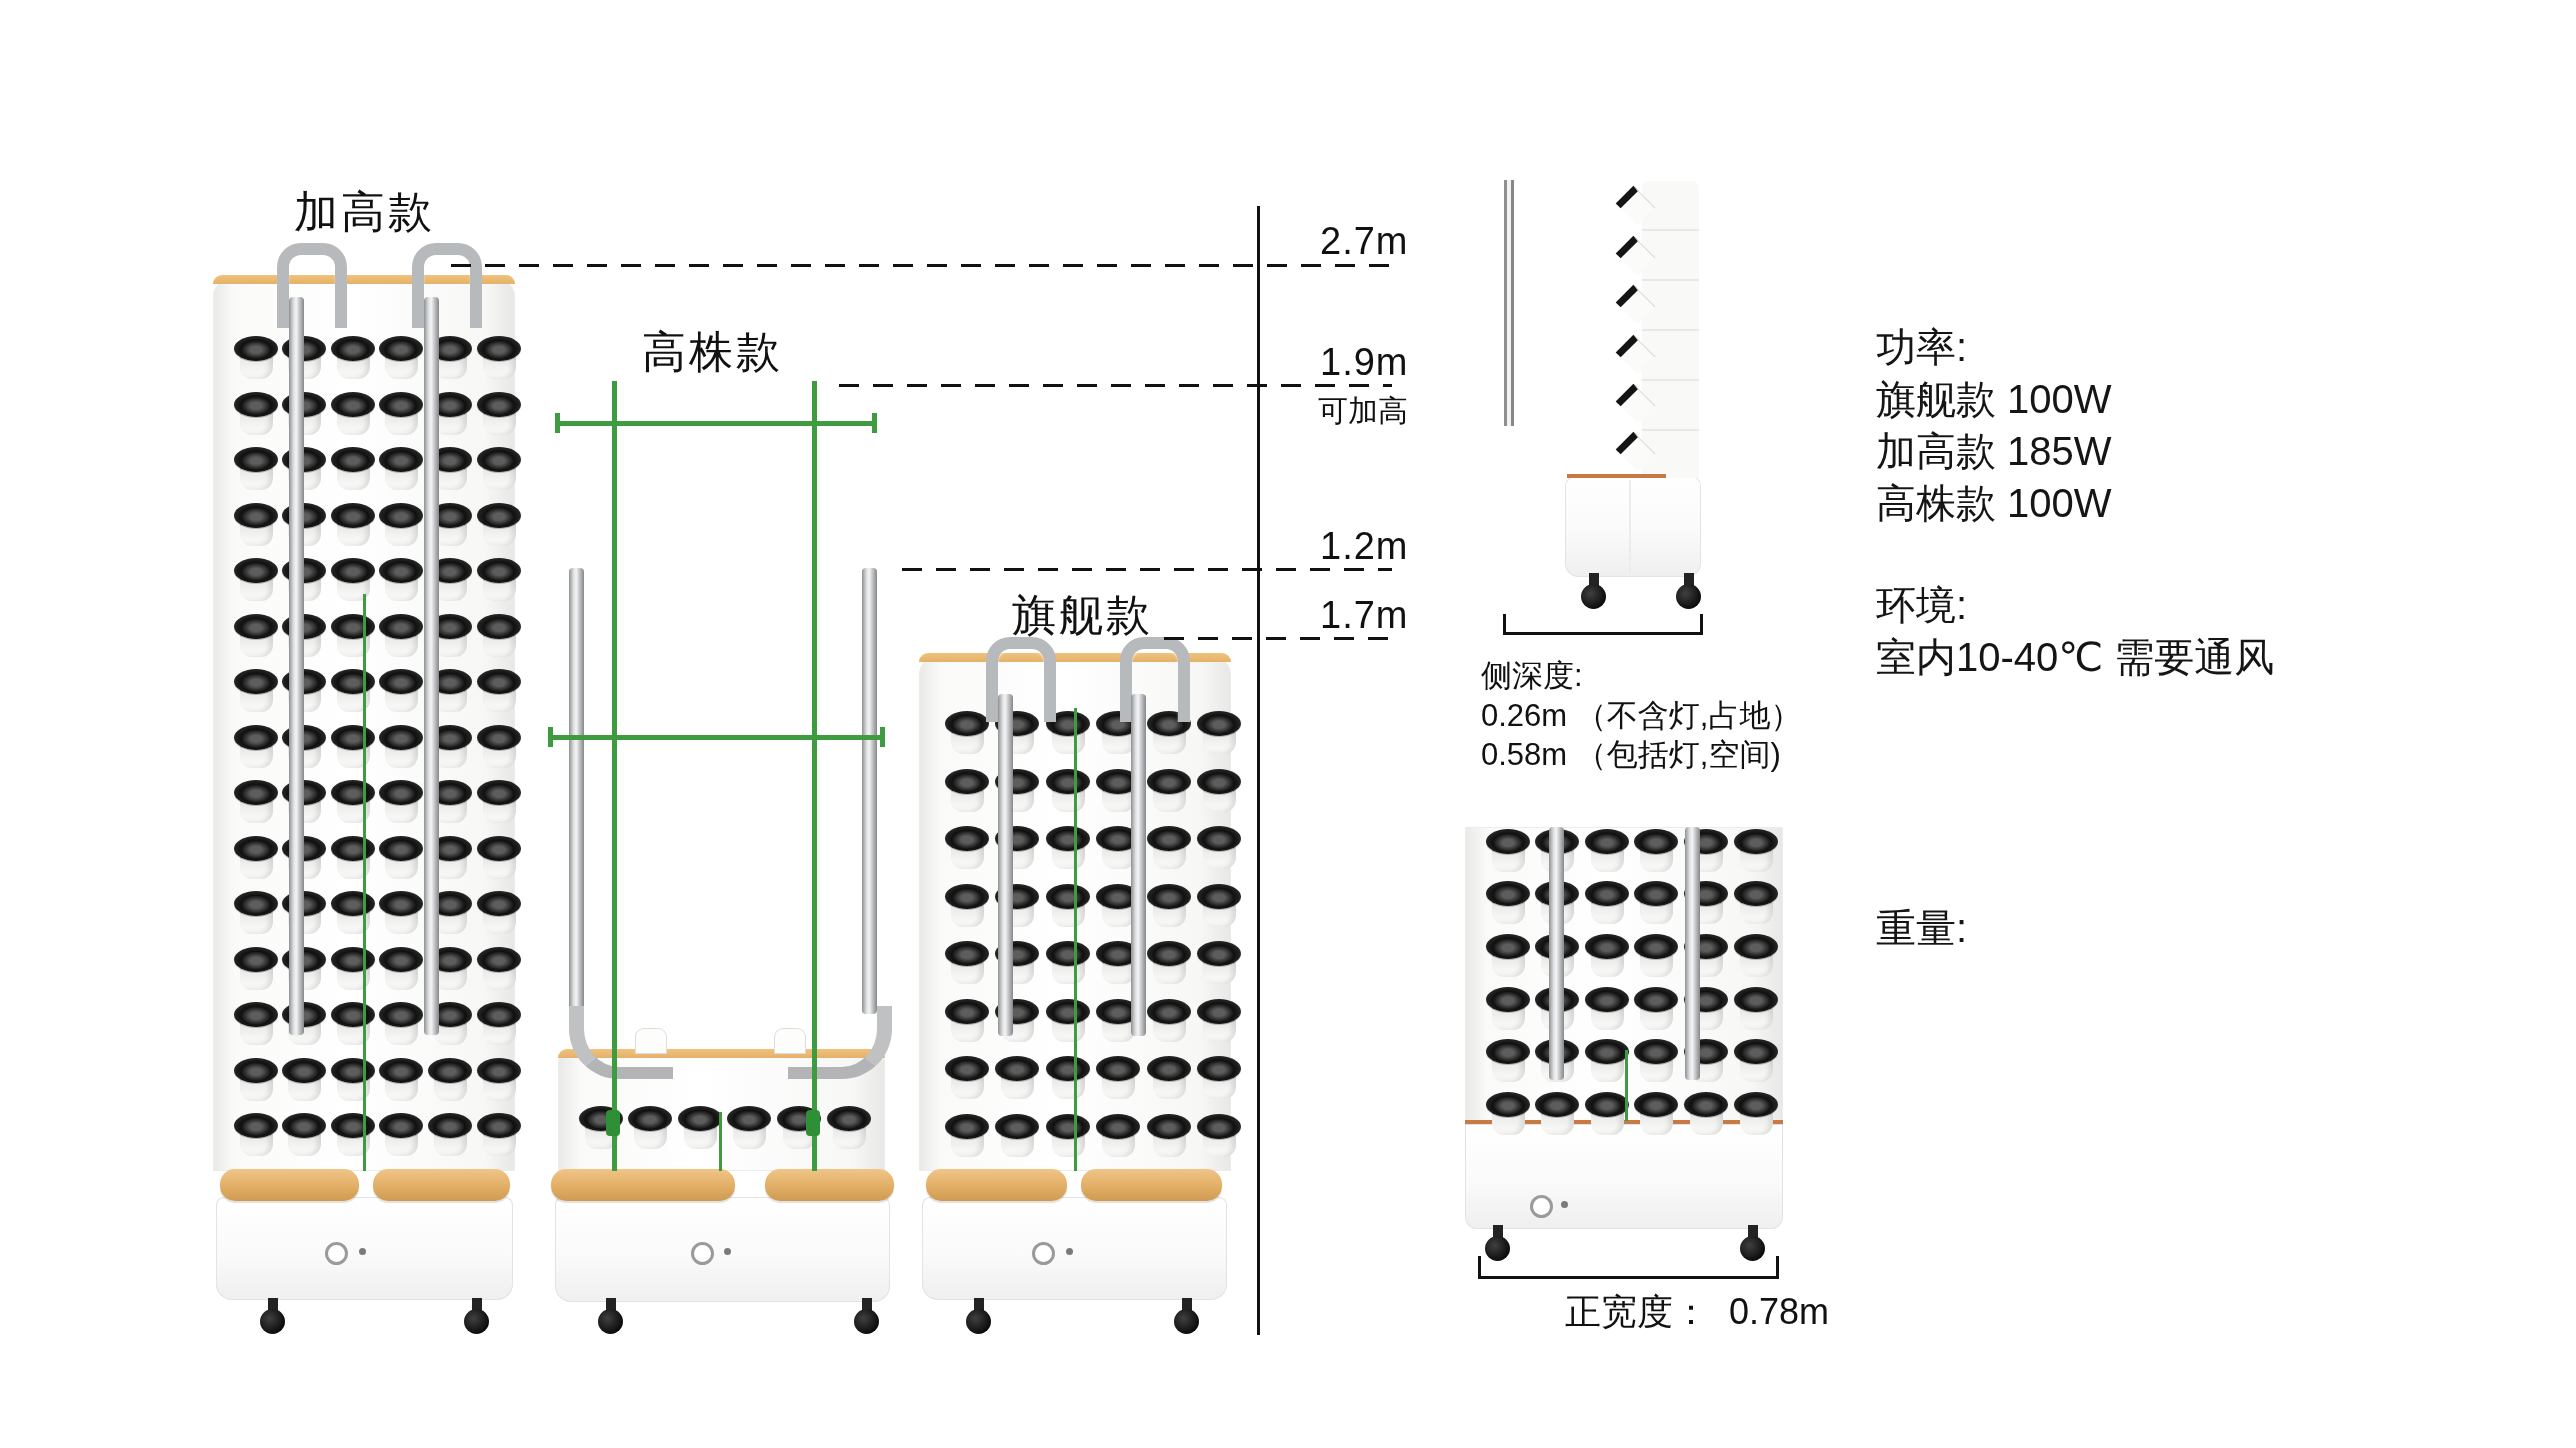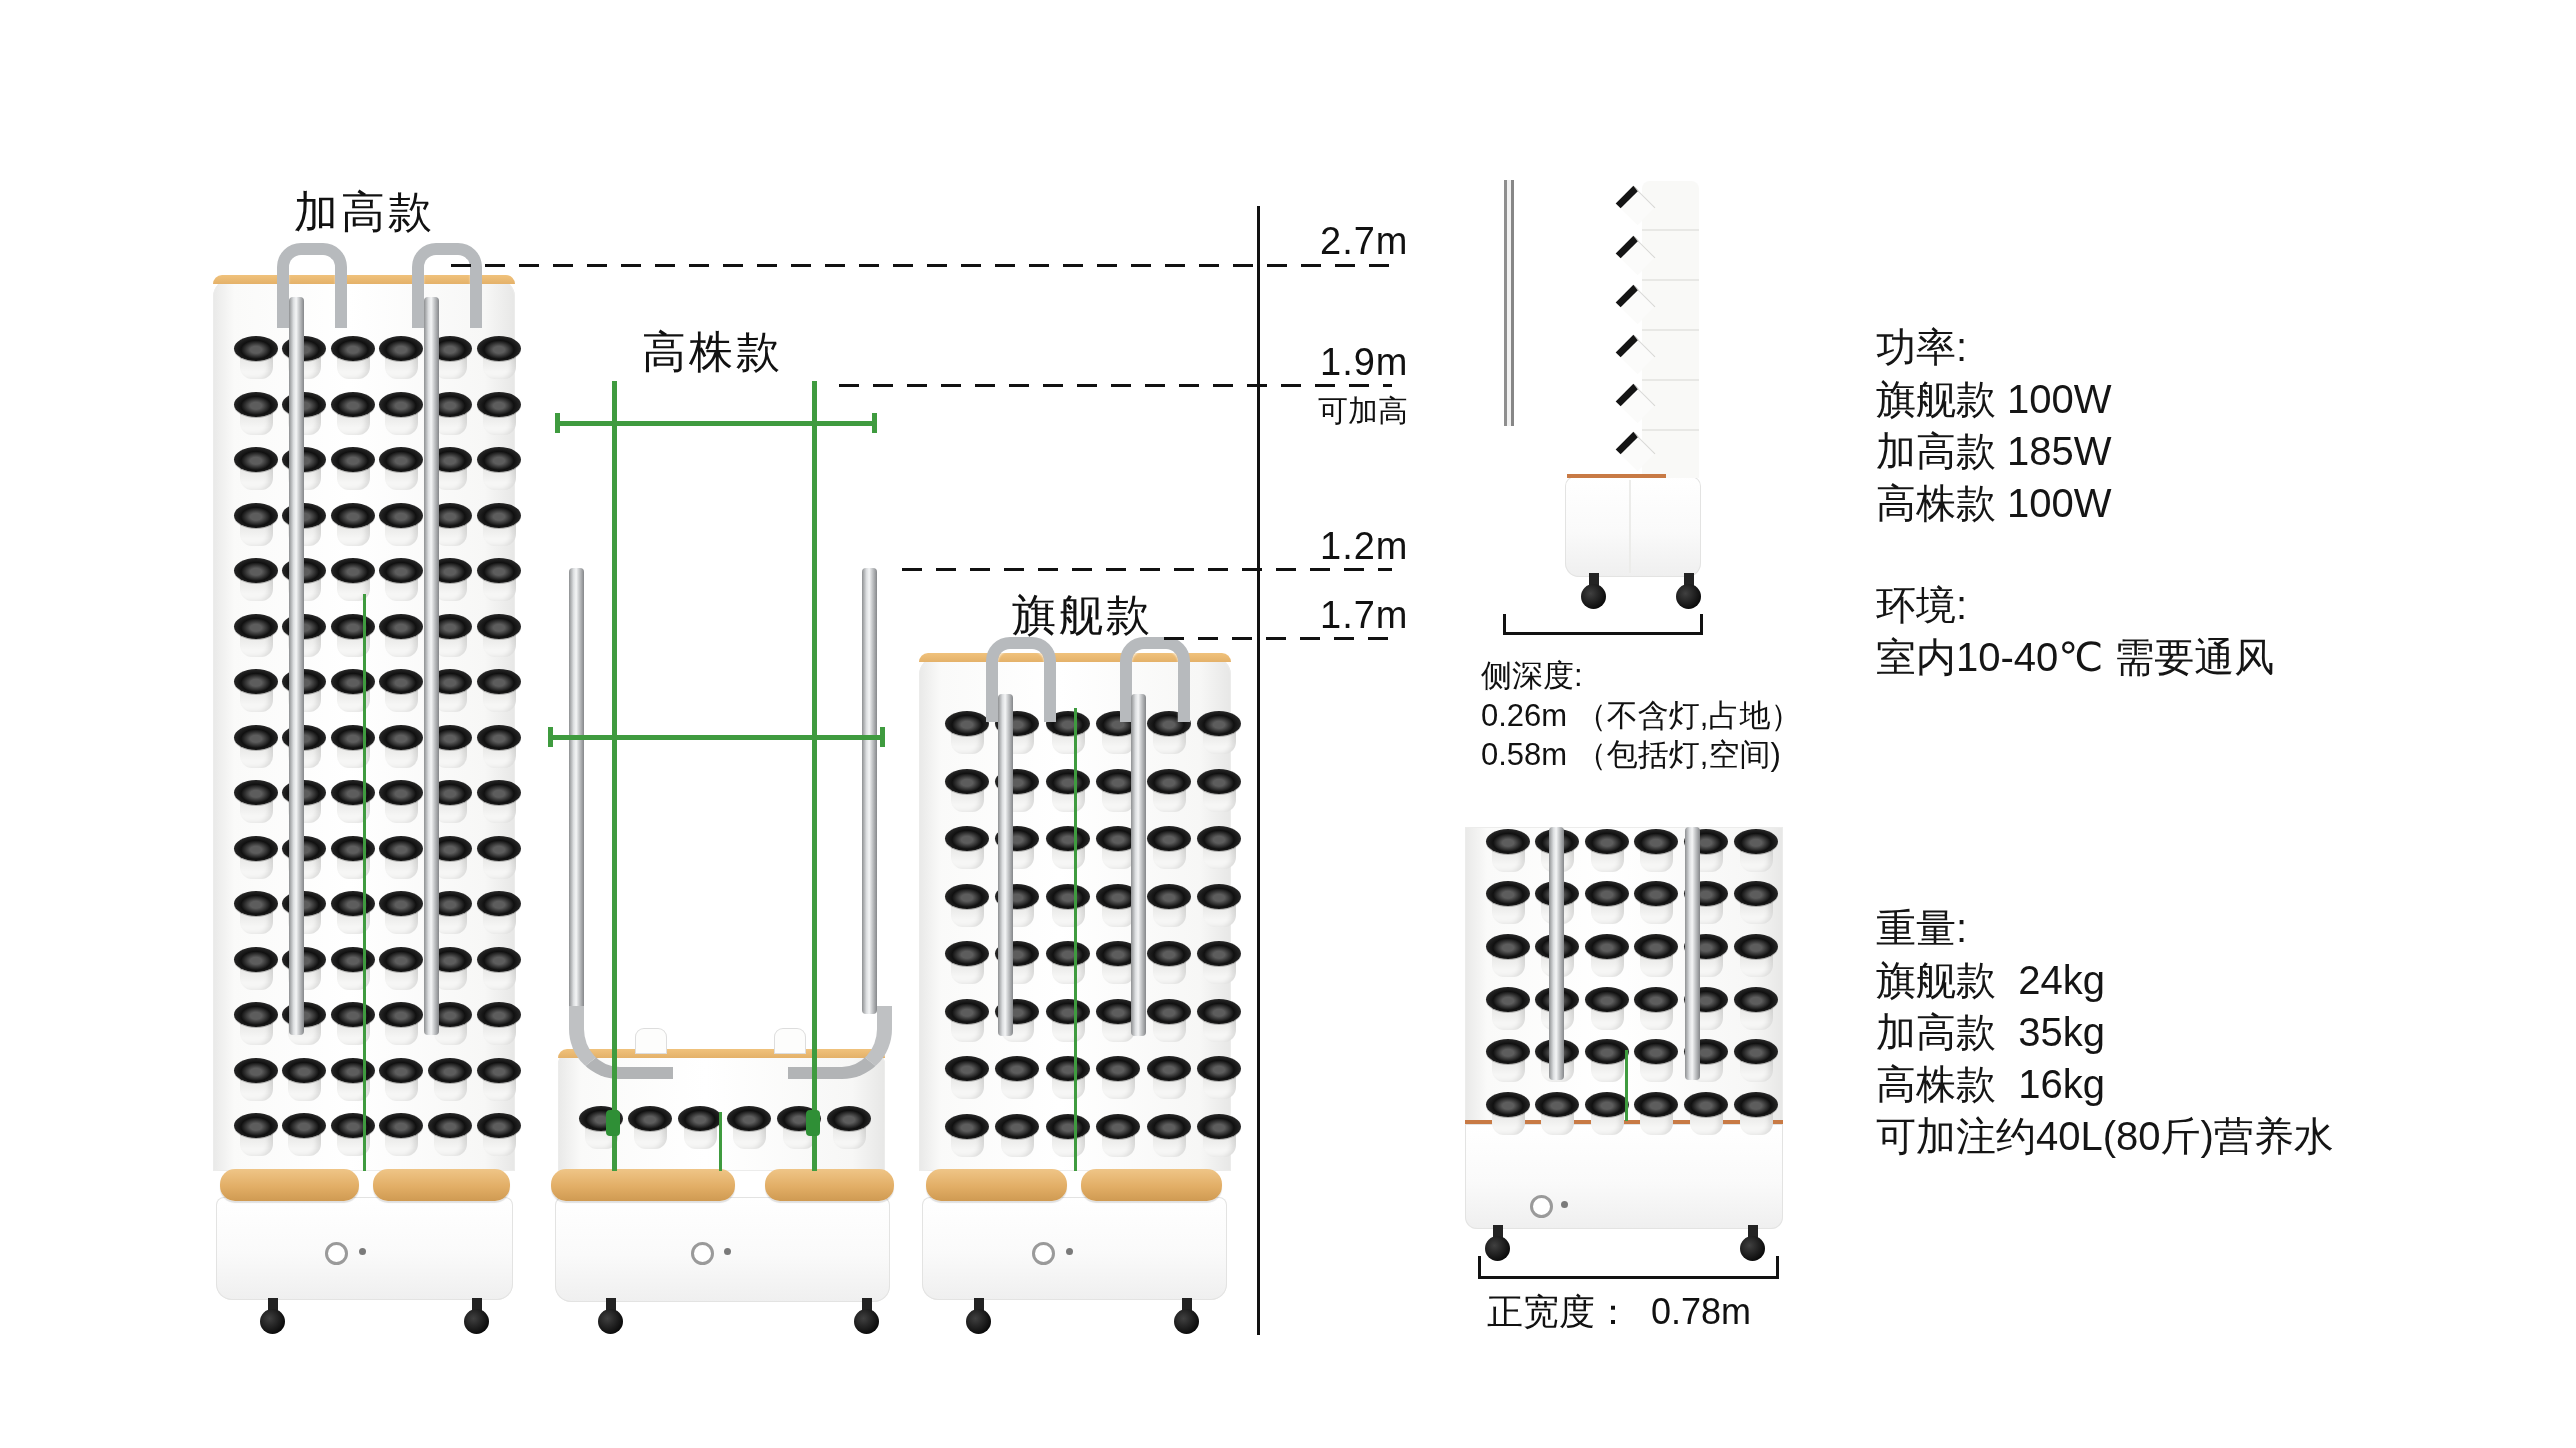--- a/index.html
+++ b/index.html
@@ -930,43 +930,37 @@
     <div class="pole" style="left:1685px;top:827px;height:253px;"></div>
     <div class="gline" style="left:1625px;top:1050px;height:71px;"></div>
     <div class="copper" style="left:1465px;top:1120px;width:177px;"></div>
     <div class="copper" style="left:1669px;top:1120px;width:114px;"></div>
     <div class="base" style="left:1465px;top:1124px;width:318px;height:105px;border-radius:0 0 12px 12px;"></div>
     <div class="pwr" style="left:1530px;top:1195px;"></div>
     <div class="led" style="left:1561px;top:1201px;"></div>
     <div class="caster" style="left:1485px;top:1225px;"></div>
     <div class="caster" style="left:1740px;top:1225px;"></div>
     <div class="bracket" style="left:1478px;top:1256px;width:295px;height:20px;"></div>
-    <div class="fw-label" style="left:1487px;top:1288px;">正宽度：  0.78m</div>
+    <div class="fw-label" style="left:1565px;top:1288px;">正宽度：  0.78m</div>
   </div>
 
   <div class="spec" style="top:166px;">
   </div>
   <div class="spec" style="top:321px;">
     <div class="spec-title">功率:</div>
     <div>
         <div class="spec-line">旗舰款 100W</div>
         <div class="spec-line">加高款 185W</div>
         <div class="spec-line">高株款 100W</div>
       </div>
   </div>
   <div class="spec" style="top:579px;">
     <div class="spec-title">环境:</div>
     <div>
         <div class="spec-line">室内10-40℃ 需要通风</div>
       </div>
   </div>
   <div class="spec" style="top:902px;">
     <div class="spec-title">重量:</div>
-    <div>
-        <div class="spec-line">旗舰款  24kg</div>
-        <div class="spec-line">加高款  35kg</div>
-        <div class="spec-line">高株款  16kg</div>
-        <div class="spec-line">可加注约40L(80斤)营养水</div>
-      </div>
   </div>
 
 </div>
 
 
 </body></html>

